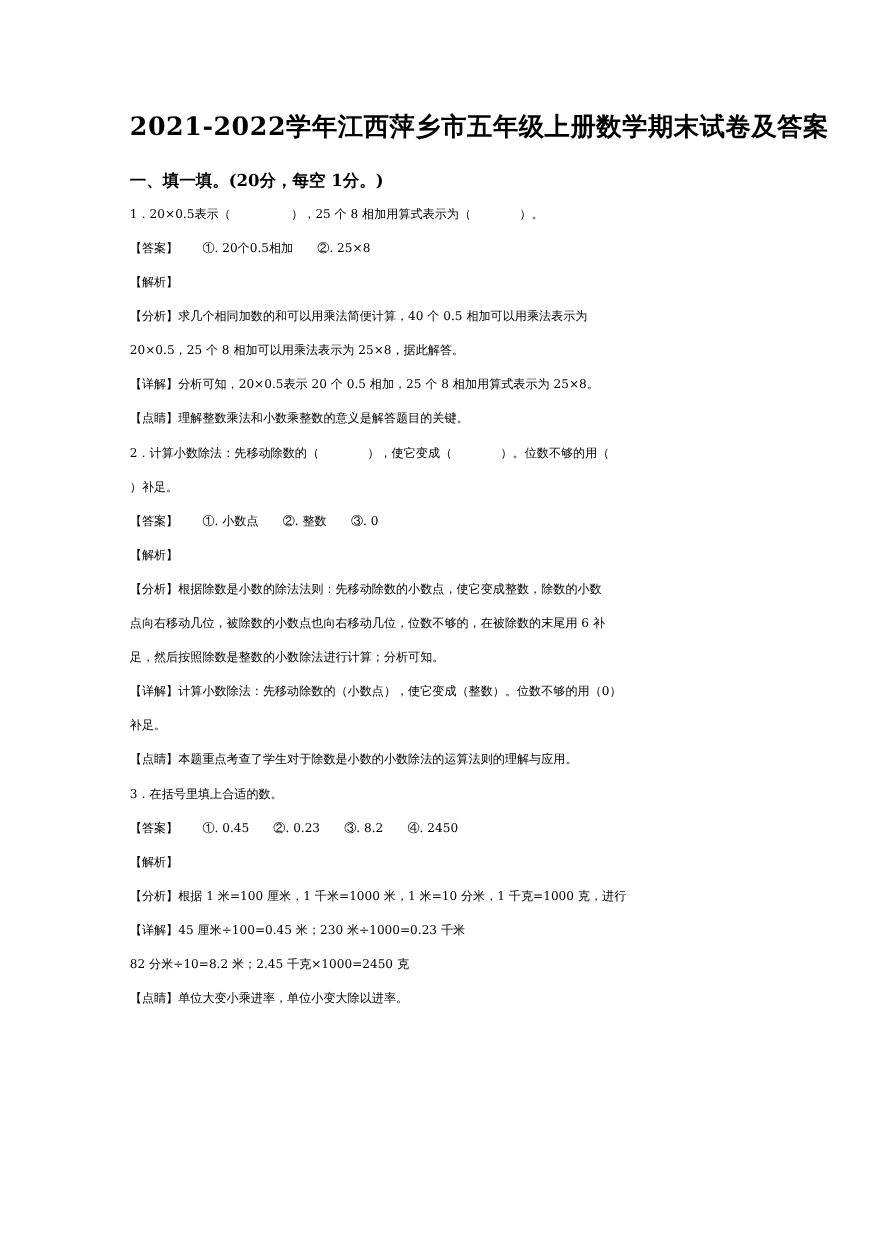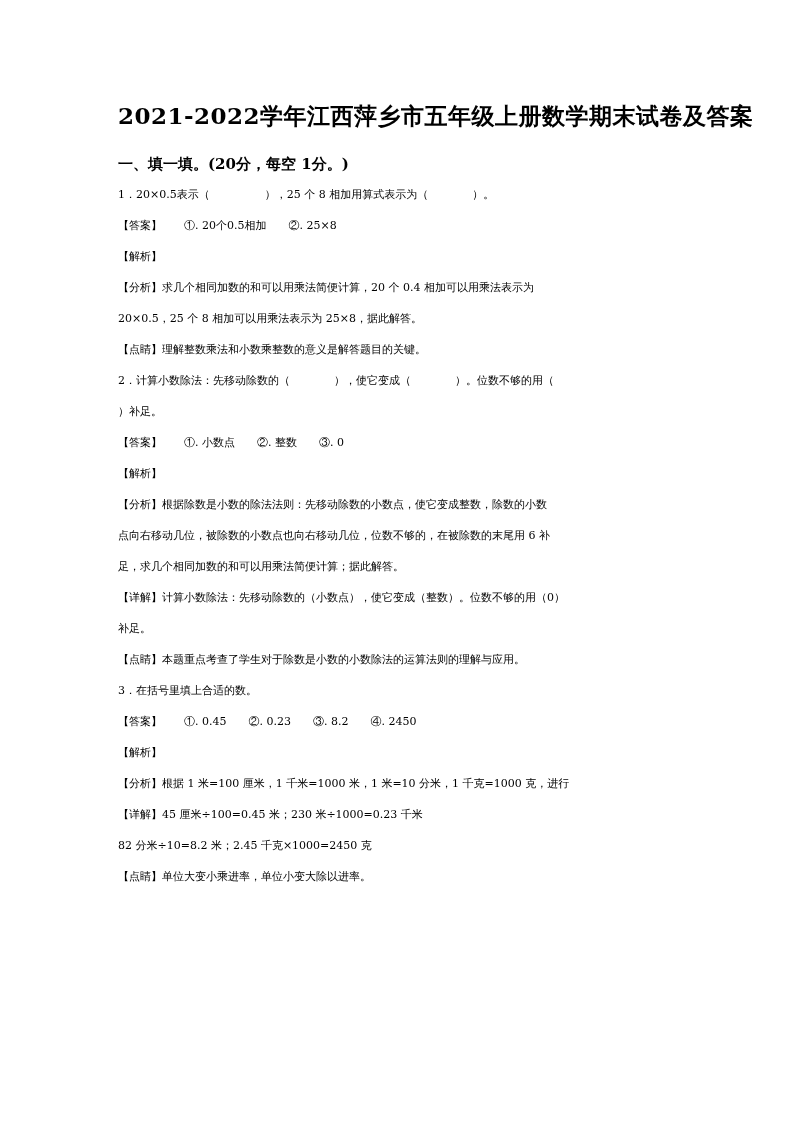--- a/index.html
+++ b/index.html
@@ -49,30 +49,31 @@
 </head>
 <body>
 
 <div class="page">
   <div class="content">
     <h1 class="doc-title">2021-2022学年江西萍乡市五年级上册数学期末试卷及答案</h1>
     <p class="section-heading">一、填一填。(20分，每空 1分。)</p>
     <p class="doc-line">1．20×0.5表示（　　　　　），25 个 8 相加用算式表示为（　　　　）。</p>
     <p class="doc-line">【答案】　　①. 20个0.5相加　　②. 25×8</p>
     <p class="doc-line">【解析】</p>
-    <p class="doc-line">【分析】求几个相同加数的和可以用乘法简便计算，20 个 0.4 相加可以用乘法表示为</p>
+    <p class="doc-line">【分析】求几个相同加数的和可以用乘法简便计算，40 个 0.5 相加可以用乘法表示为</p>
     <p class="doc-line">20×0.5，25 个 8 相加可以用乘法表示为 25×8，据此解答。</p>
+    <p class="doc-line">【详解】分析可知，20×0.5表示 20 个 0.5 相加，25 个 8 相加用算式表示为 25×8。</p>
     <p class="doc-line">【点睛】理解整数乘法和小数乘整数的意义是解答题目的关键。</p>
     <p class="doc-line">2．计算小数除法：先移动除数的（　　　　），使它变成（　　　　）。位数不够的用（</p>
     <p class="doc-line">）补足。</p>
     <p class="doc-line">【答案】　　①. 小数点　　②. 整数　　③. 0</p>
     <p class="doc-line">【解析】</p>
     <p class="doc-line">【分析】根据除数是小数的除法法则：先移动除数的小数点，使它变成整数，除数的小数</p>
     <p class="doc-line">点向右移动几位，被除数的小数点也向右移动几位，位数不够的，在被除数的末尾用 6 补</p>
-    <p class="doc-line">足，求几个相同加数的和可以用乘法简便计算；据此解答。</p>
+    <p class="doc-line">足，然后按照除数是整数的小数除法进行计算；分析可知。</p>
     <p class="doc-line">【详解】计算小数除法：先移动除数的（小数点），使它变成（整数）。位数不够的用（0）</p>
     <p class="doc-line">补足。</p>
     <p class="doc-line">【点睛】本题重点考查了学生对于除数是小数的小数除法的运算法则的理解与应用。</p>
     <p class="doc-line">3．在括号里填上合适的数。</p>
     <p class="doc-line">【答案】　　①. 0.45　　②. 0.23　　③. 8.2　　④. 2450</p>
     <p class="doc-line">【解析】</p>
     <p class="doc-line">【分析】根据 1 米=100 厘米，1 千米=1000 米，1 米=10 分米，1 千克=1000 克，进行</p>
     <p class="doc-line">【详解】45 厘米÷100=0.45 米；230 米÷1000=0.23 千米</p>
     <p class="doc-line">82 分米÷10=8.2 米；2.45 千克×1000=2450 克</p>
     <p class="doc-line">【点睛】单位大变小乘进率，单位小变大除以进率。</p>

